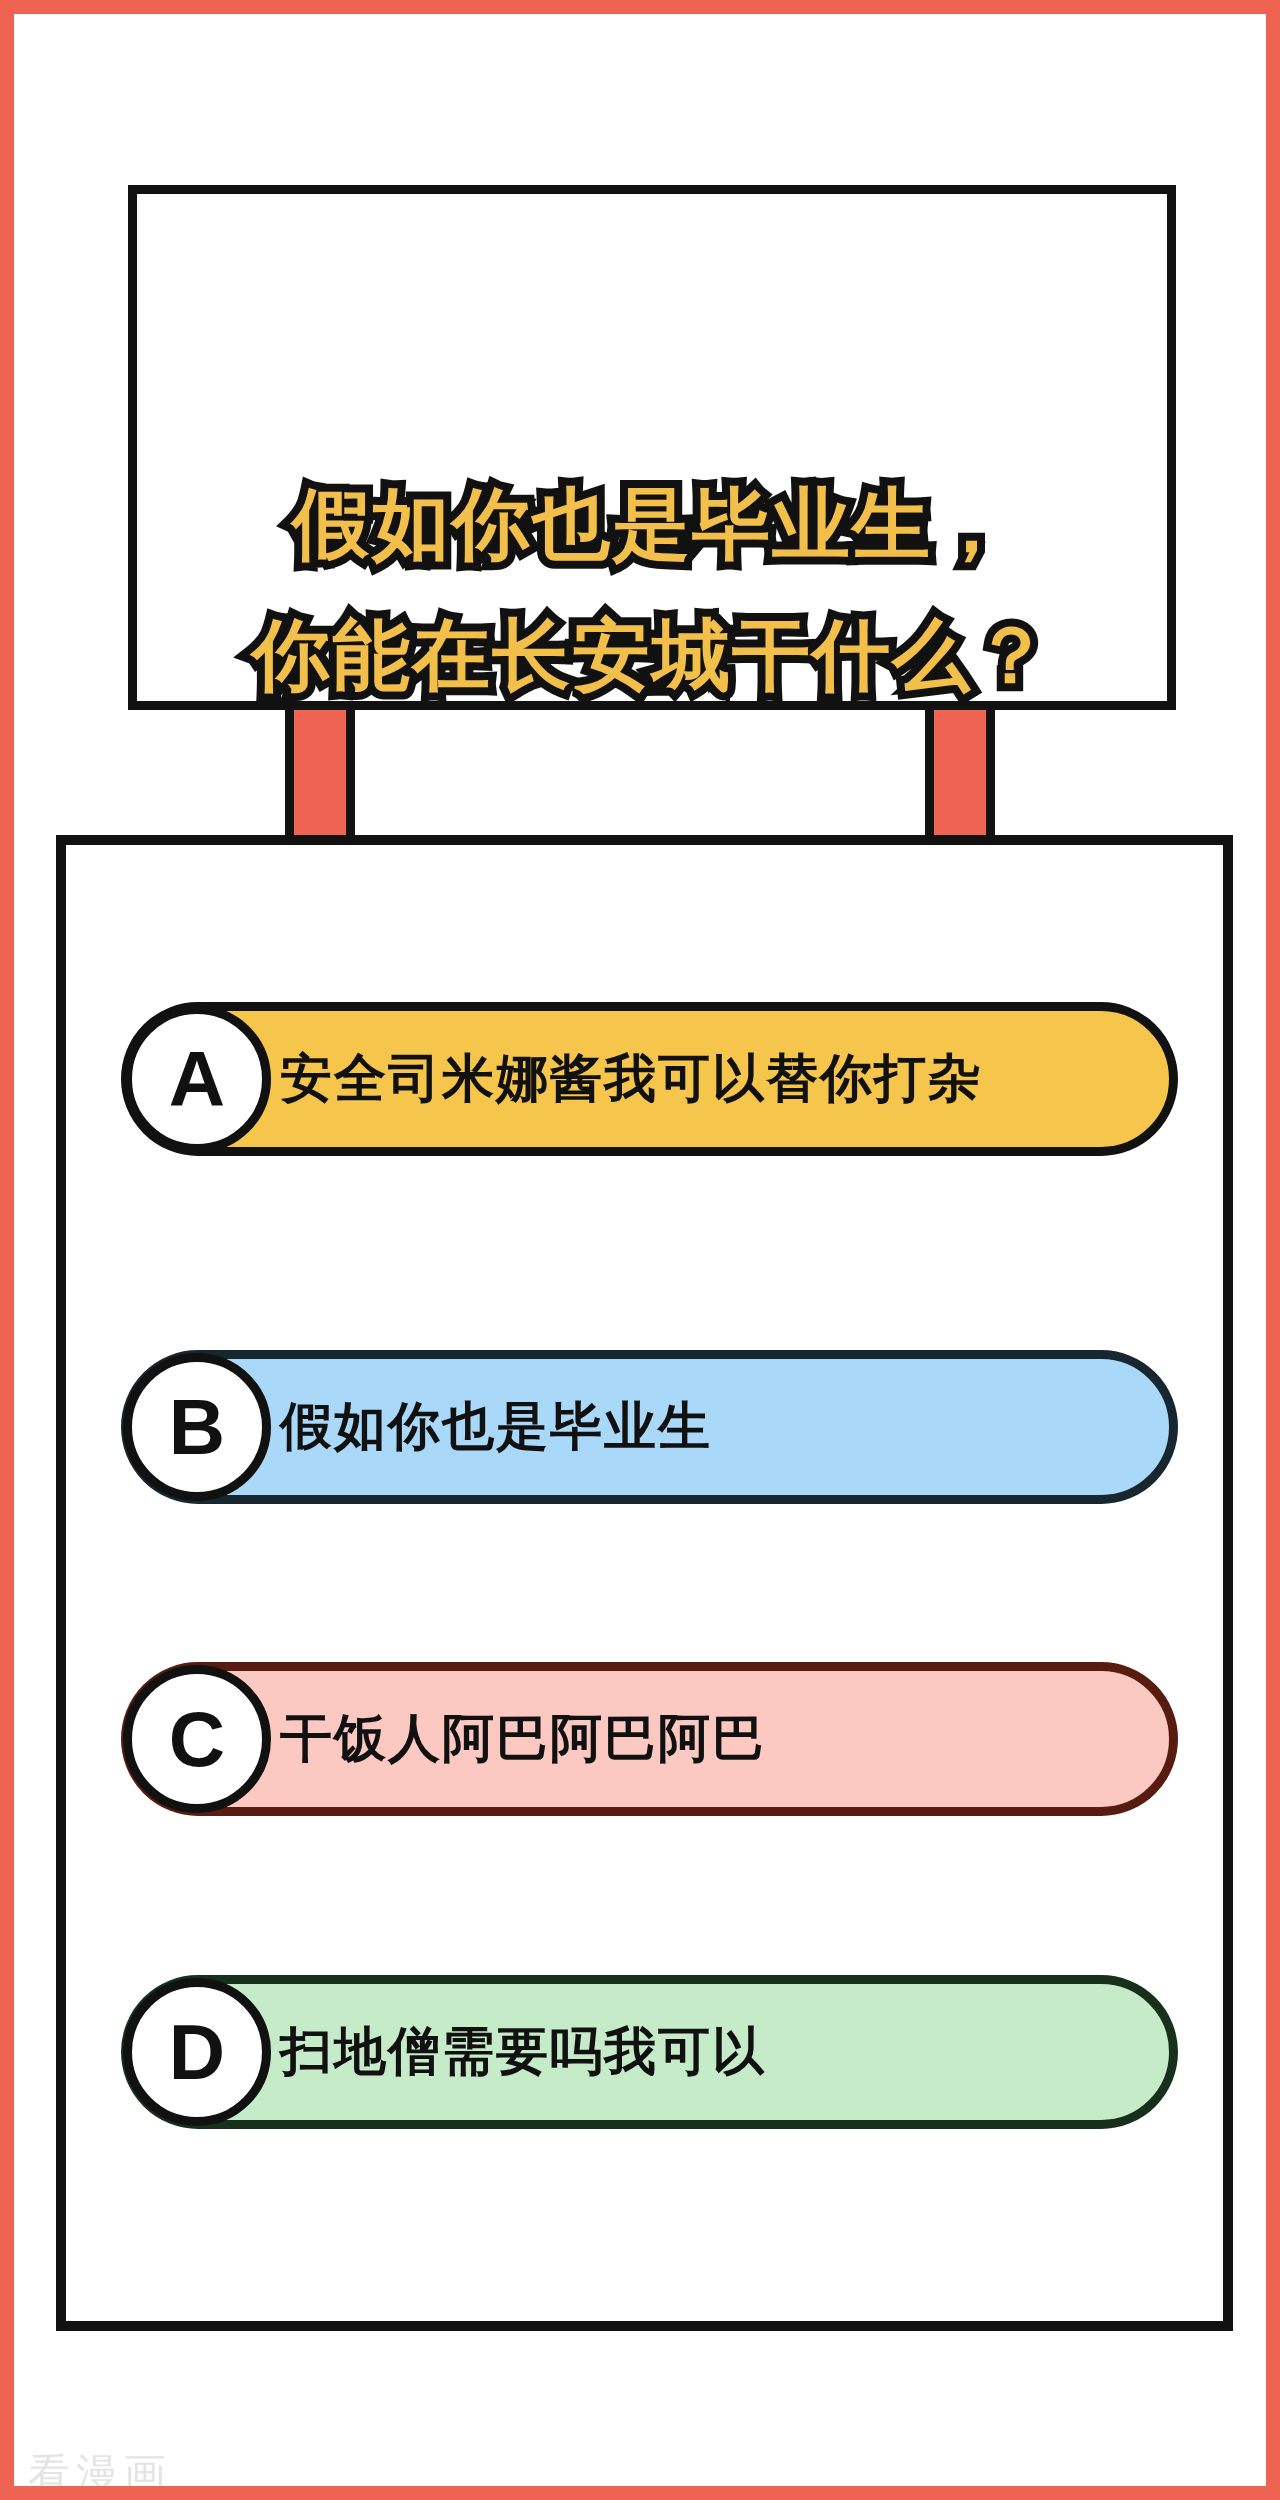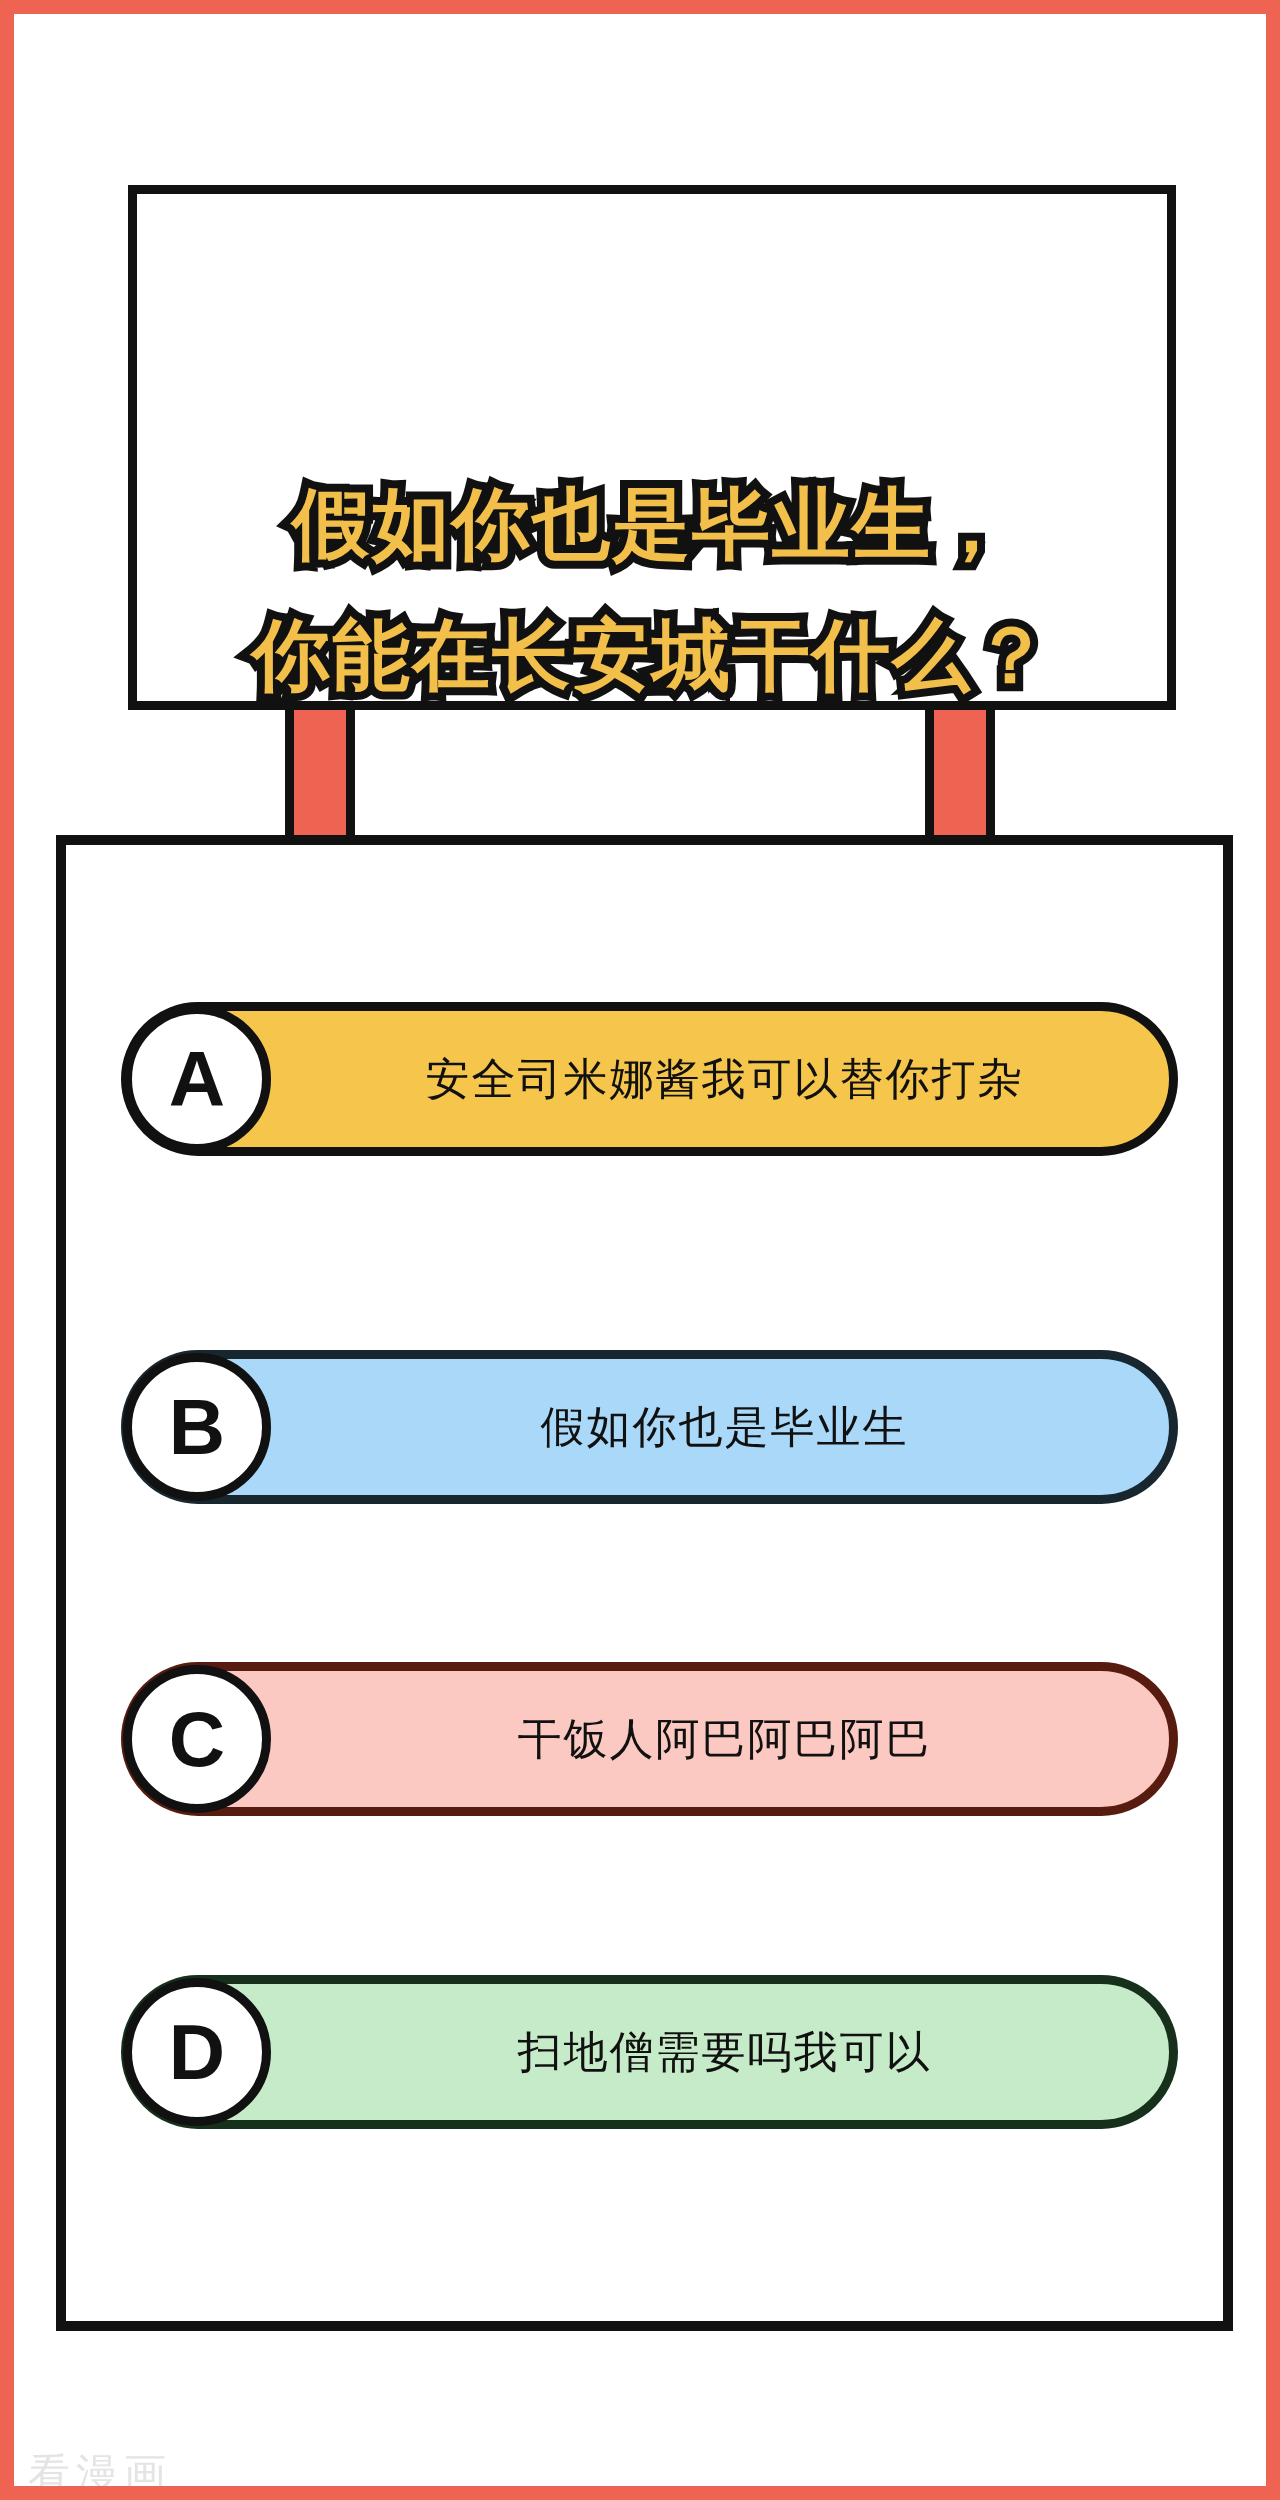--- a/index.html
+++ b/index.html
@@ -50,22 +50,22 @@
     display:flex;align-items:center;z-index:20;
   }
   .option .bubble{
     position:absolute;left:-7px;top:50%;transform:translateY(-50%);
     width:148px;height:148px;background:#fff;border:9px solid var(--ink);
     border-radius:50%;box-sizing:border-box;
     display:flex;align-items:center;justify-content:center;
   }
   .option .letter{font-size:78px;font-weight:bold;color:var(--ink);line-height:1;}
   .option .opt-text{
-    flex:1;margin-left:150px;text-align:center;
-    font-size:44px;font-weight:400;color:var(--ink);letter-spacing:2px;white-space:nowrap;
+    flex:1;margin-left:150px;text-align:left;
+    font-size:52px;font-weight:700;color:var(--ink);letter-spacing:2px;white-space:nowrap;
   }
   .opt-a{top:1002px;}
   .opt-b{top:1350px;}
   .opt-c{top:1662px;}
   .opt-d{top:1975px;}
 
   .watermark{
     position:absolute;left:28px;top:2446px;font-size:42px;letter-spacing:6px;
     color:#e4e4e4;z-index:30;
   }

